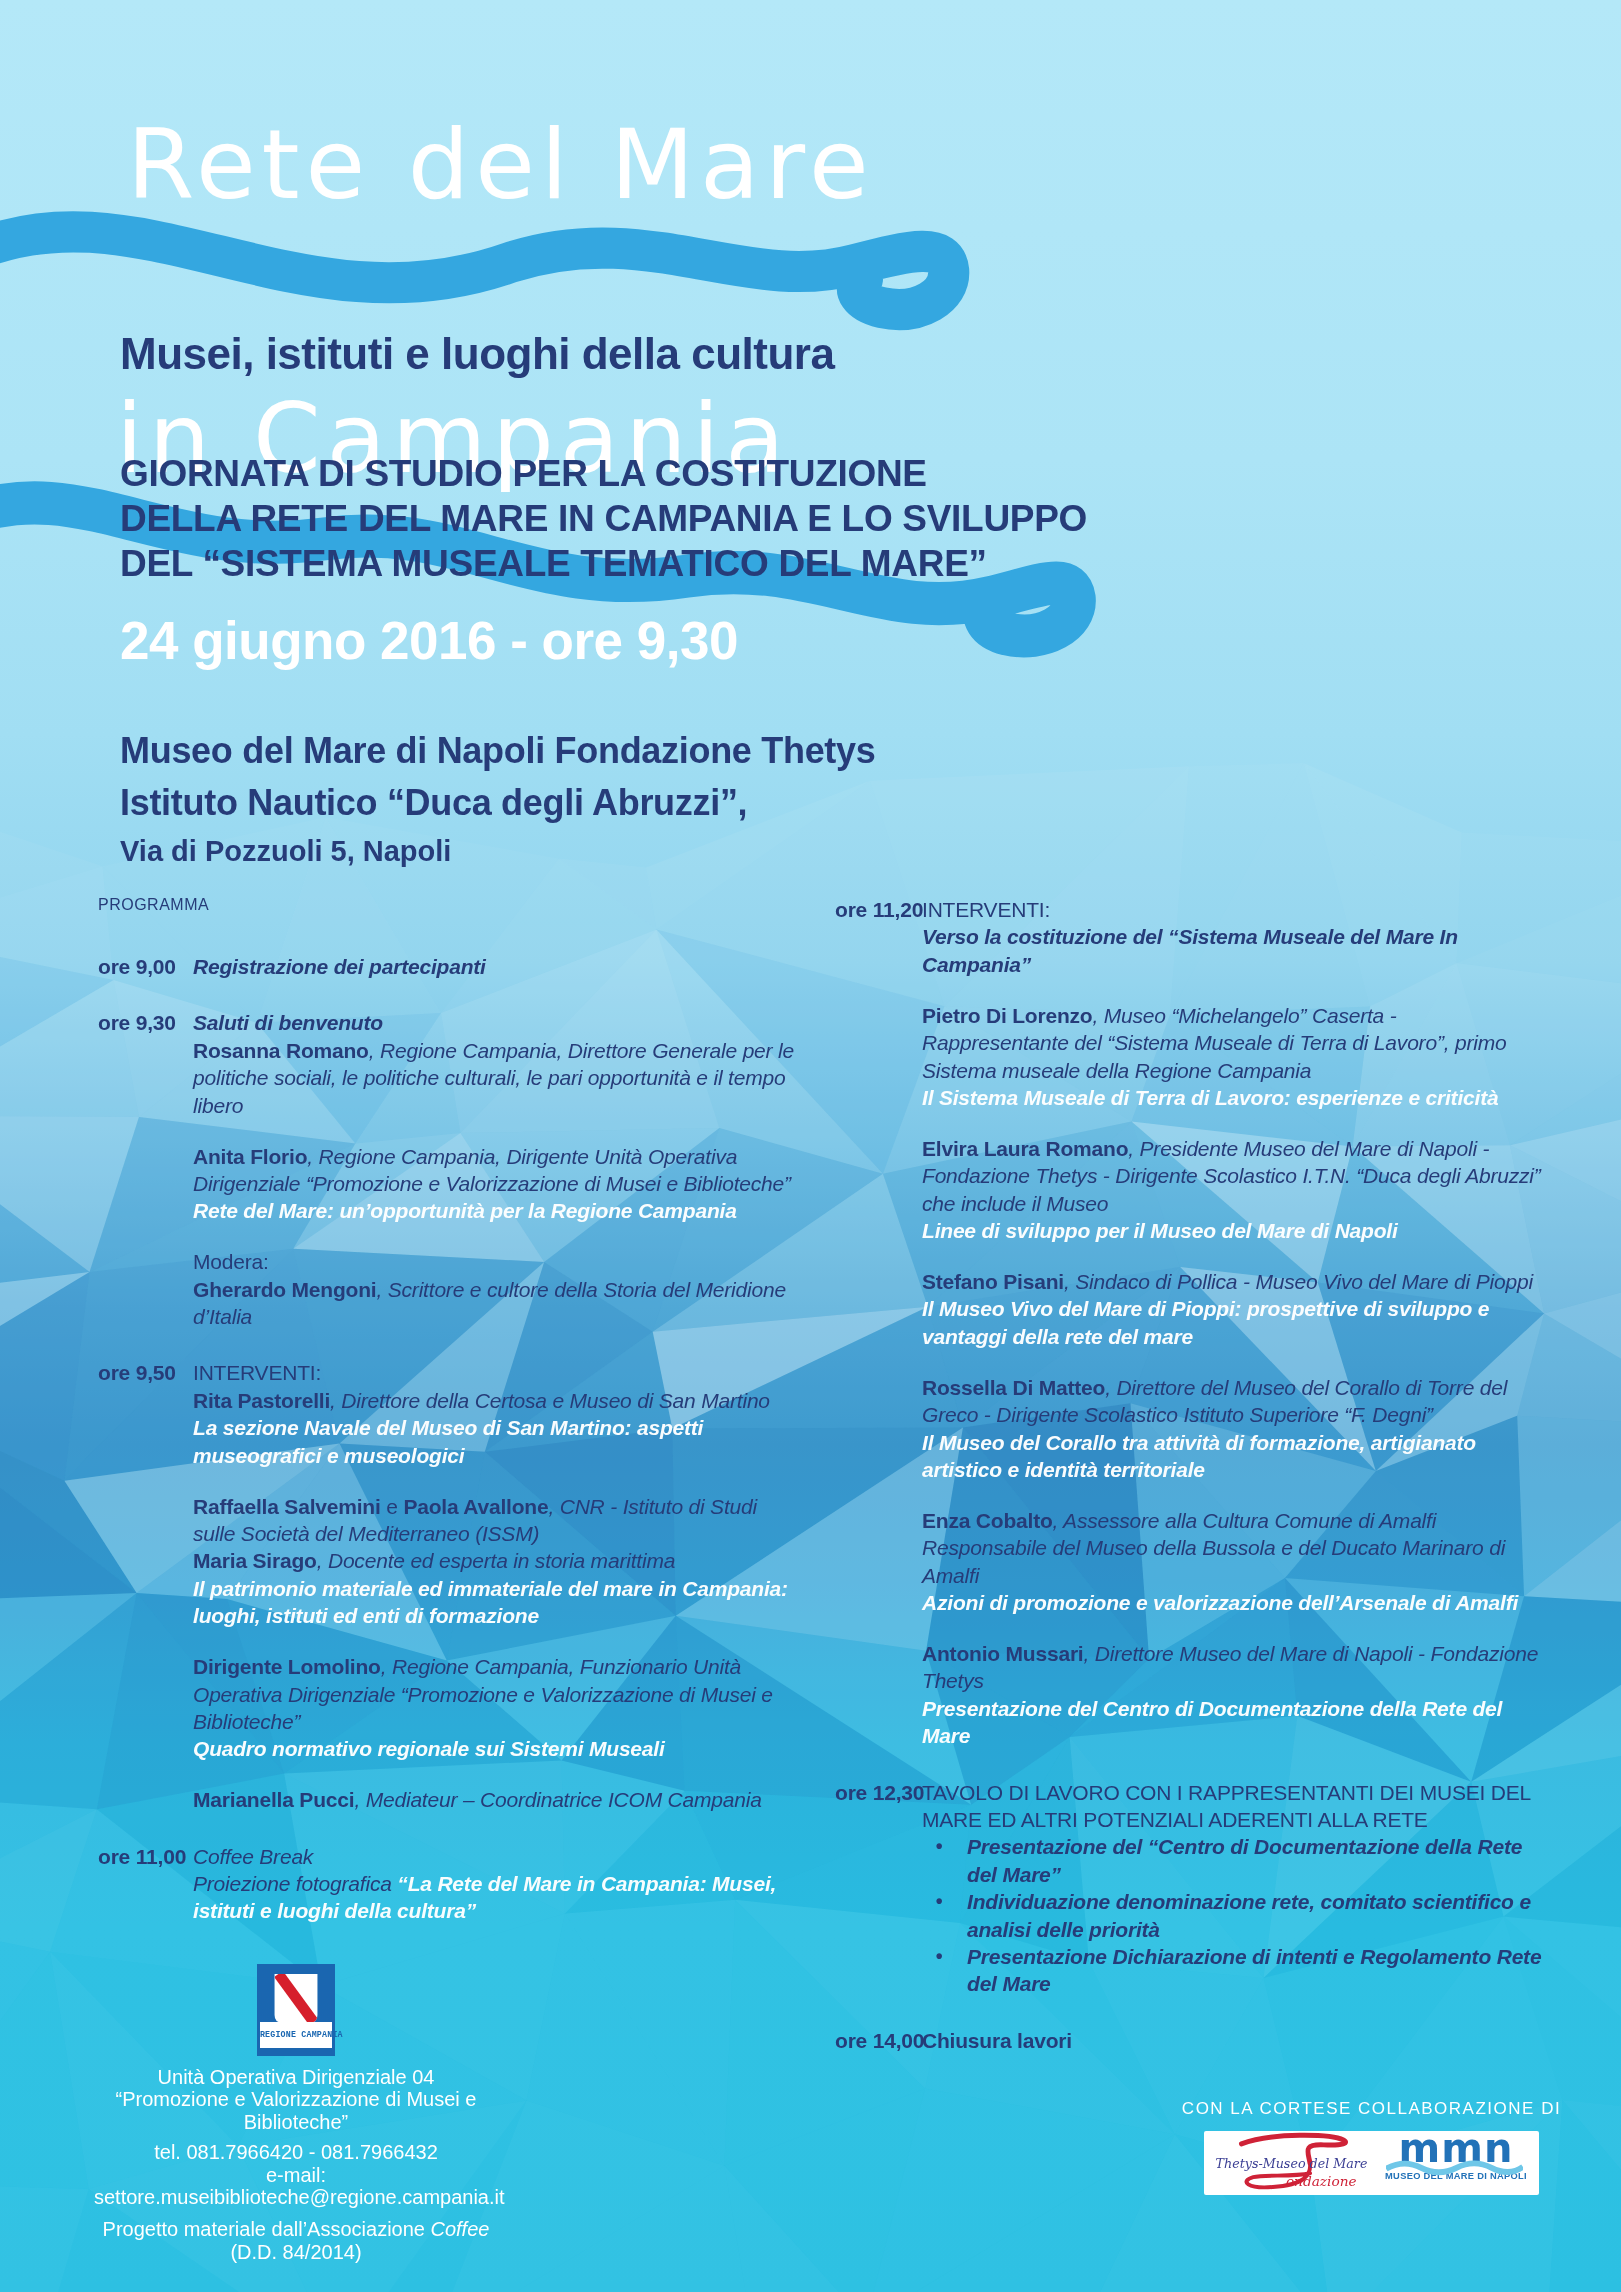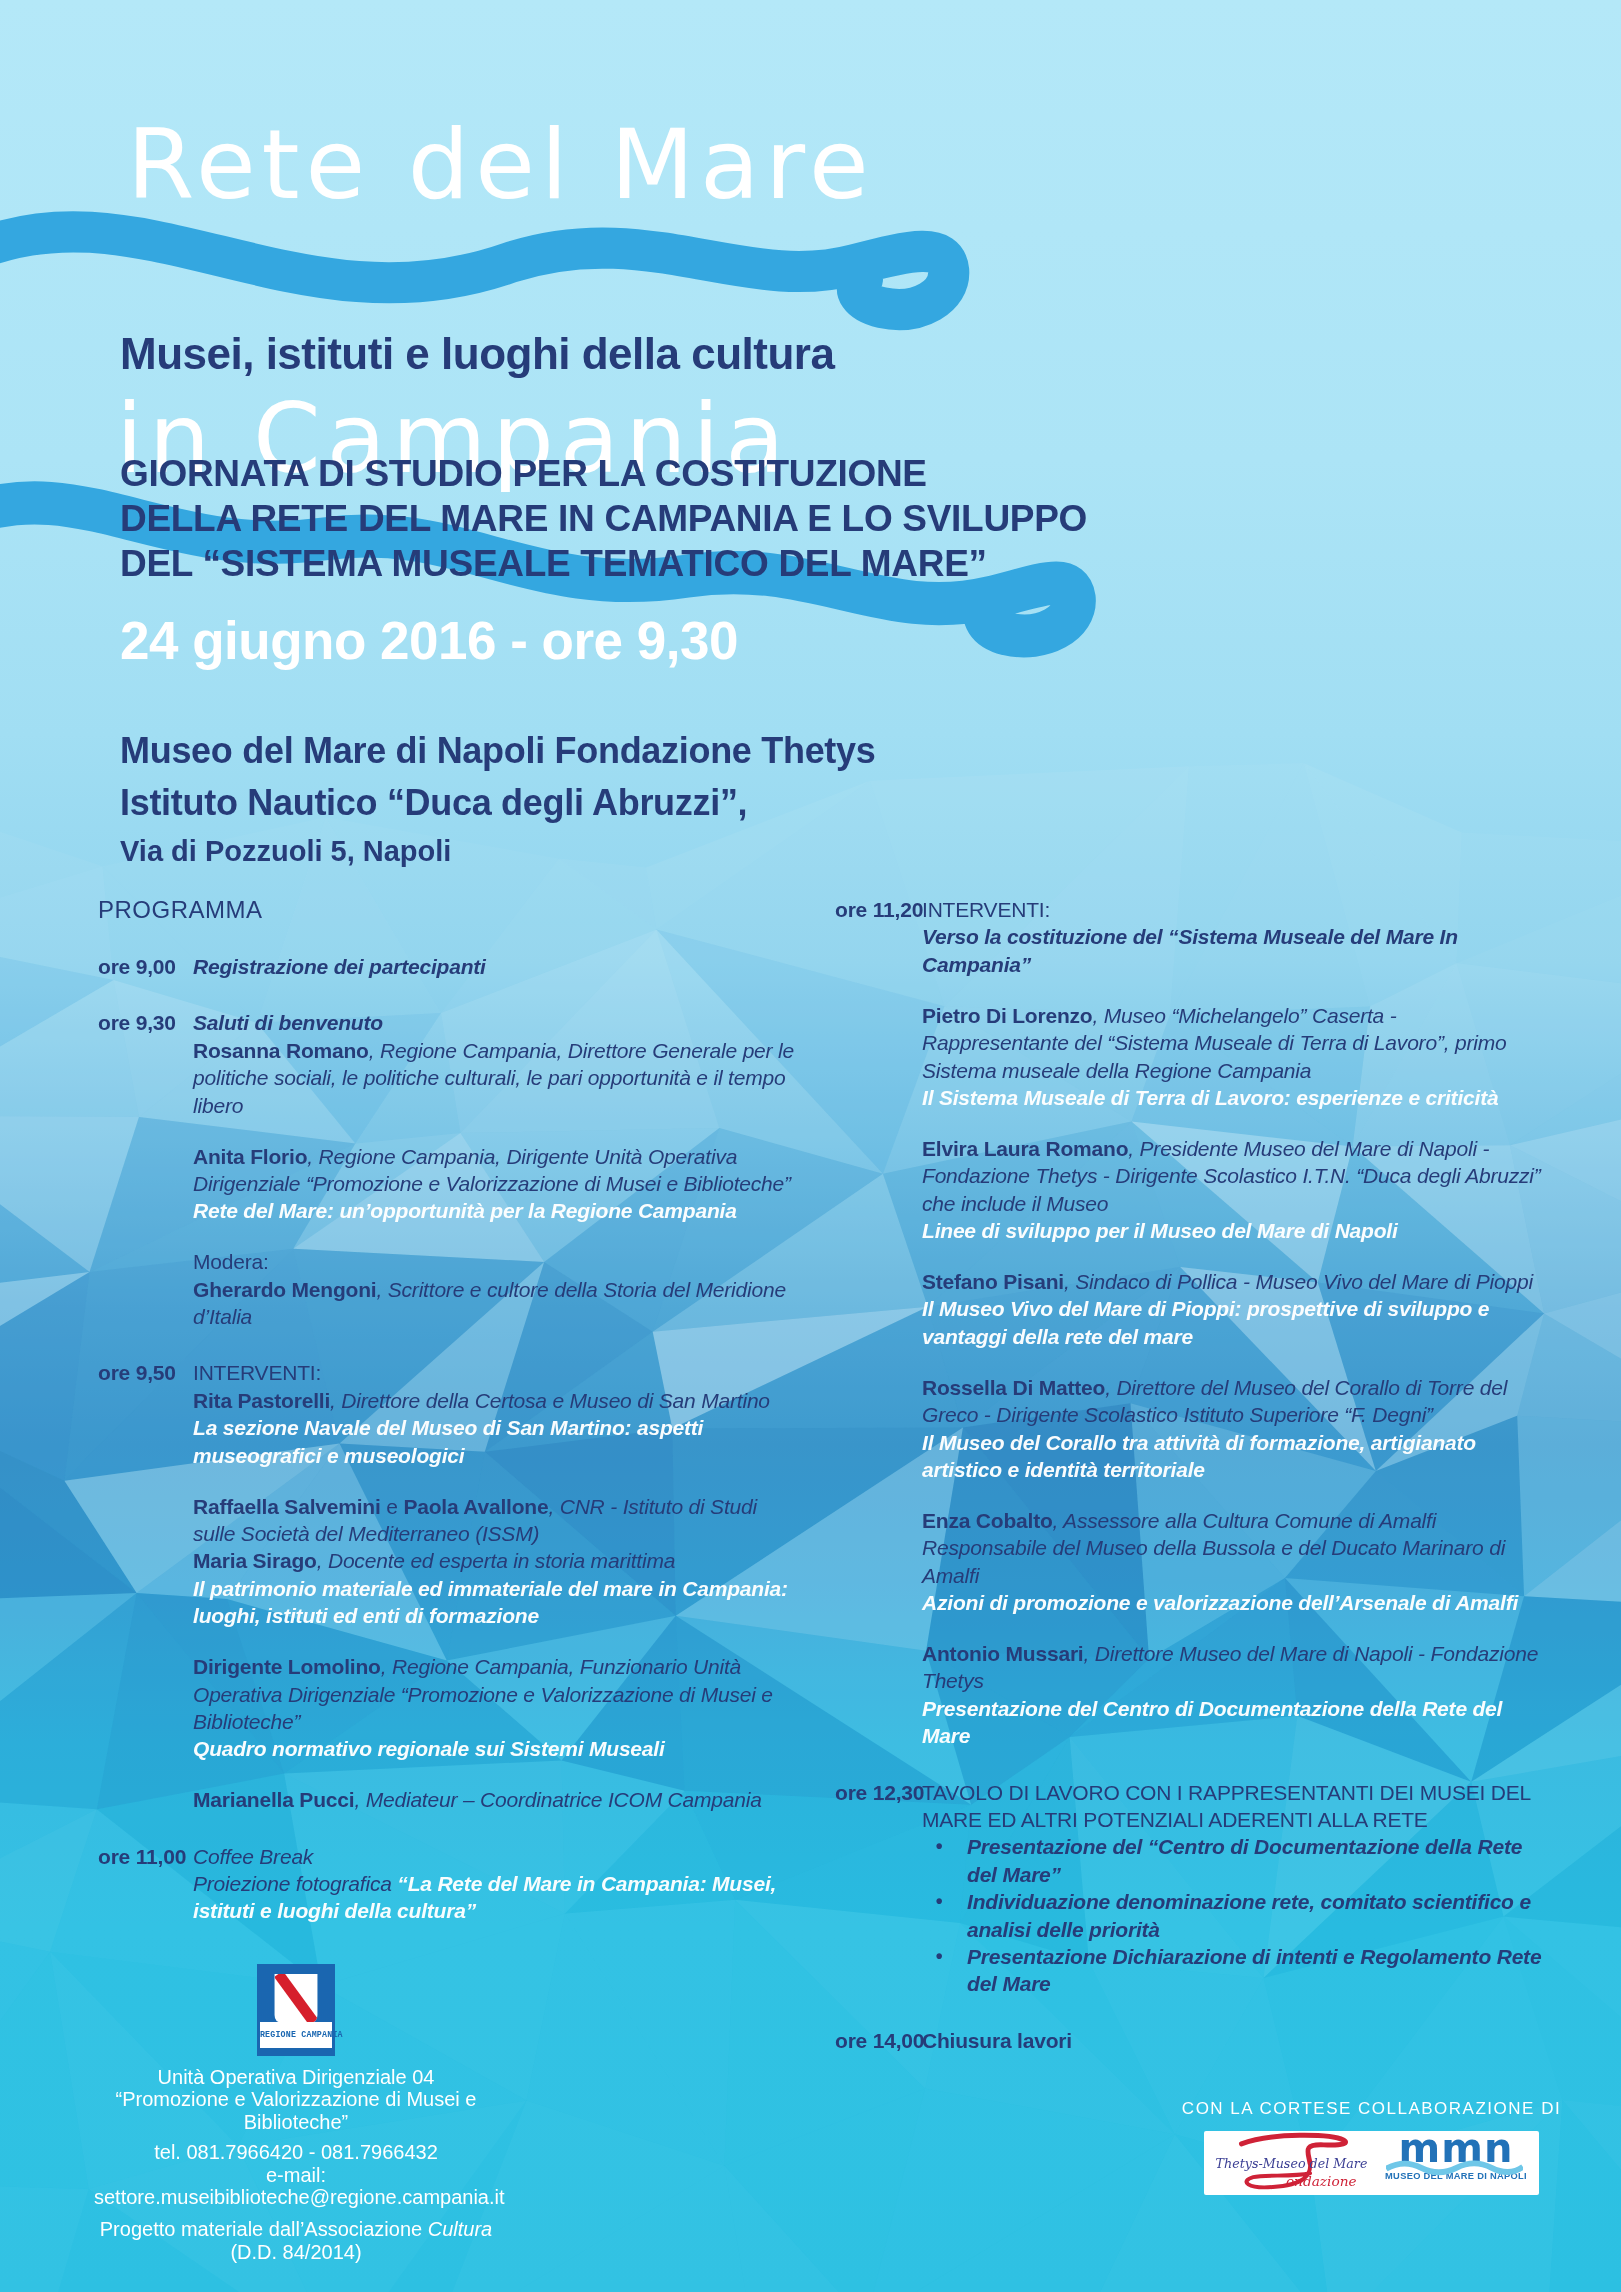--- a/index.html
+++ b/index.html
@@ -17,21 +17,21 @@
   .logo-l1{left:127px;top:116px;}
   .logo-l2{left:116px;top:390px;}
 
   .subtitle{left:120px;top:329px;font-size:44px;font-weight:700;letter-spacing:-0.5px;}
   .heading{left:120px;top:451px;font-size:37px;font-weight:700;line-height:45px;letter-spacing:-0.3px;}
   .date{left:120px;top:610px;font-size:53px;font-weight:700;color:#ffffff;letter-spacing:-0.5px;}
   .venue{left:120px;top:725px;font-weight:700;}
   .venue-big{font-size:36px;line-height:52px;letter-spacing:-0.3px;}
   .venue-small{font-size:29px;line-height:45px;}
 
-  .program-label{left:98px;top:896px;font-size:24px;font-weight:500;letter-spacing:0.5px;}
+  .program-label{left:98px;top:896px;font-size:16px;font-weight:500;letter-spacing:0.5px;}
 
   .col{position:absolute;z-index:2;font-size:21px;line-height:27.4px;letter-spacing:-0.2px;}
   .col-left{left:98px;top:953px;width:700px;}
   .col-right{left:835px;top:896px;width:712px;}
   .entry{display:grid;margin-bottom:29px;}
   .col-left .entry{grid-template-columns:95px 1fr;}
   .col-right .entry{grid-template-columns:87px 1fr;}
   .time{font-weight:700;white-space:nowrap;}
   .gap{height:23.5px;}
   .line{min-height:27.4px;}
@@ -369,21 +369,21 @@
       </svg>
       <div class="rc-caption">REGIONE CAMPANIA</div>
     </div>
     <div class="rg-lines" id="rg-lines">
         <div>Unità Operativa Dirigenziale 04</div>
         <div>“Promozione e Valorizzazione di Musei e Biblioteche”</div>
         <div>tel. 081.7966420 - 081.7966432</div>
         <div>e-mail: settore.museibiblioteche@regione.campania.it</div>
       </div>
     <div class="rg-project">
-      <span>Progetto materiale dall’Associazione </span><i>Cultura</i>
+      <span>Progetto materiale dall’Associazione </span><i>Coffee</i>
       <div>(D.D. 84/2014)</div>
     </div>
   </div>
 
   <div class="layer footer-collab">
     <div class="collab-label">CON LA CORTESE COLLABORAZIONE DI</div>
     <div class="collab-box">
       <div class="logo-thetys">
         <svg width="149" height="65" viewBox="0 0 152 66">
           <path d="M28 14 C 60 2, 120 4, 132 10 C 138 13, 132 16, 112 15 C 90 14, 96 22, 98 34" fill="none" stroke="#cf2237" stroke-width="5" stroke-linecap="round"></path>

